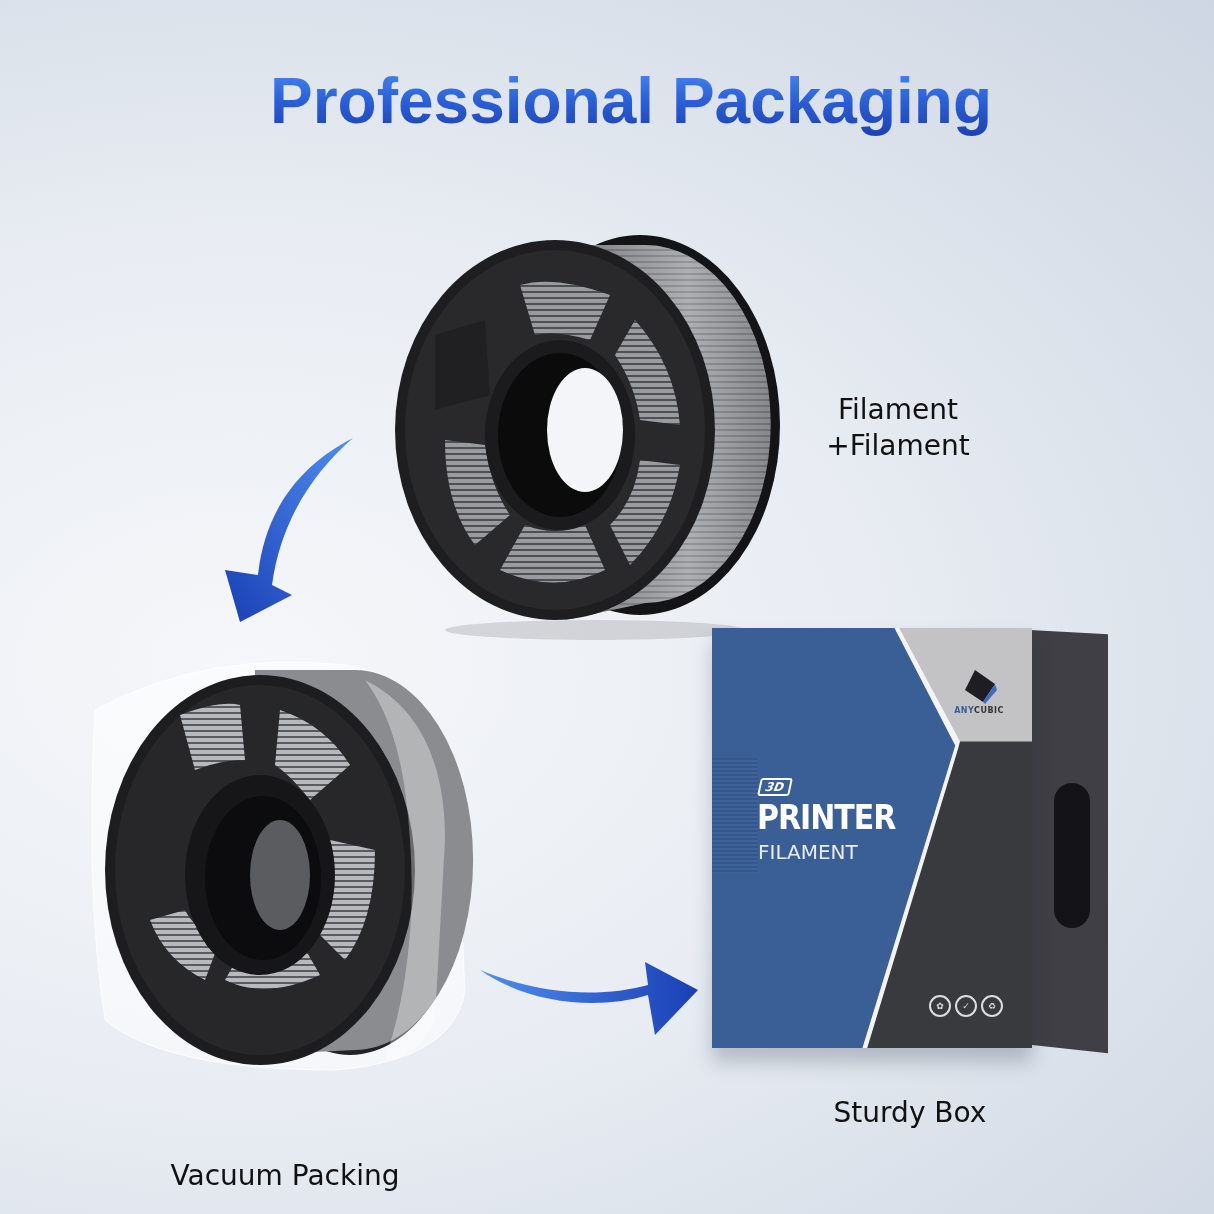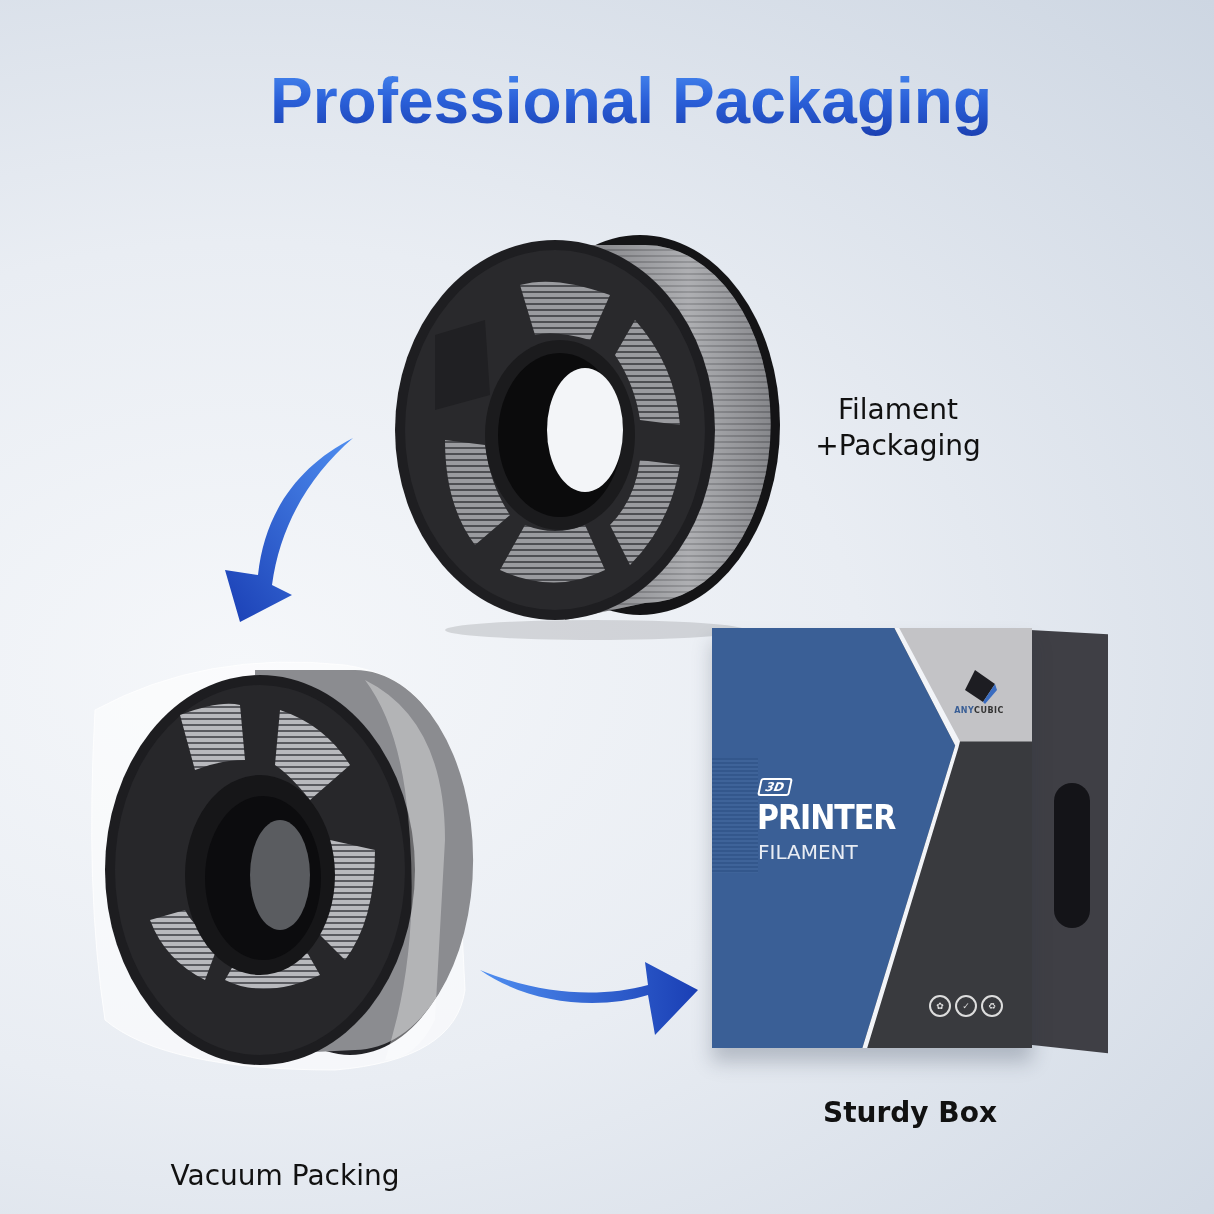--- a/index.html
+++ b/index.html
@@ -16,21 +16,21 @@
     color: #2a5fd8;
     background: linear-gradient(180deg, #4a8df2 0%, #2a5fd8 50%, #1b3fb0 100%);
     -webkit-background-clip: text; background-clip: text; margin-left: 24px; -webkit-text-fill-color: transparent;
   }
   .label {
     position: absolute; font-family: "DejaVu Sans", sans-serif;
     font-size: 28px; color: #111; line-height: 36px; text-align: center;
   }
   .label-filament { left: 808px; top: 392px; width: 180px; }
   .label-vacuum { left: 150px; top: 1110px; width: 270px; margin-top: 48px; }
-  .label-box { left: 815px; top: 1095px; width: 190px; font-weight: bold; }
+  .label-box { left: 815px; top: 1095px; width: 190px; }
 
   
   .spool { position: absolute; }
   .spool svg { width: 100%; height: 100%; display: block; }
   .spool-top { left: 390px; top: 225px; width: 400px; height: 420px; }
   .spool-vac { left: 85px; top: 640px; width: 420px; height: 440px; }
 
   .arrow { position: absolute; }
   .arrow svg { width: 100%; height: 100%; display: block; }
   .arrow-down { left: 210px; top: 430px; width: 150px; height: 200px; }
@@ -141,21 +141,21 @@
     <path d="M45 110 L95 95 L100 170 L45 185 Z" fill="#202023"></path>
 
     <ellipse cx="170" cy="210" rx="75" ry="95" fill="#1b1b1d"></ellipse>
     <ellipse cx="170" cy="210" rx="62" ry="82" fill="#0b0b0c"></ellipse>
     <ellipse cx="195" cy="205" rx="38" ry="62" fill="#f3f5f8"></ellipse>
   </svg>
 </div>
 
 <div class="label label-filament">
   <div>Filament</div>
-  <div>+Packaging</div>
+  <div>+Filament</div>
 </div>
 
 <div class="arrow arrow-down">
   <svg viewBox="0 0 150 200">
     <defs>
       <linearGradient id="arrG1" x1="1" y1="0" x2="0" y2="1">
         <stop offset="0" stop-color="#4f8ef0"></stop>
         <stop offset="1" stop-color="#1a3fb5"></stop>
       </linearGradient>
     </defs>

